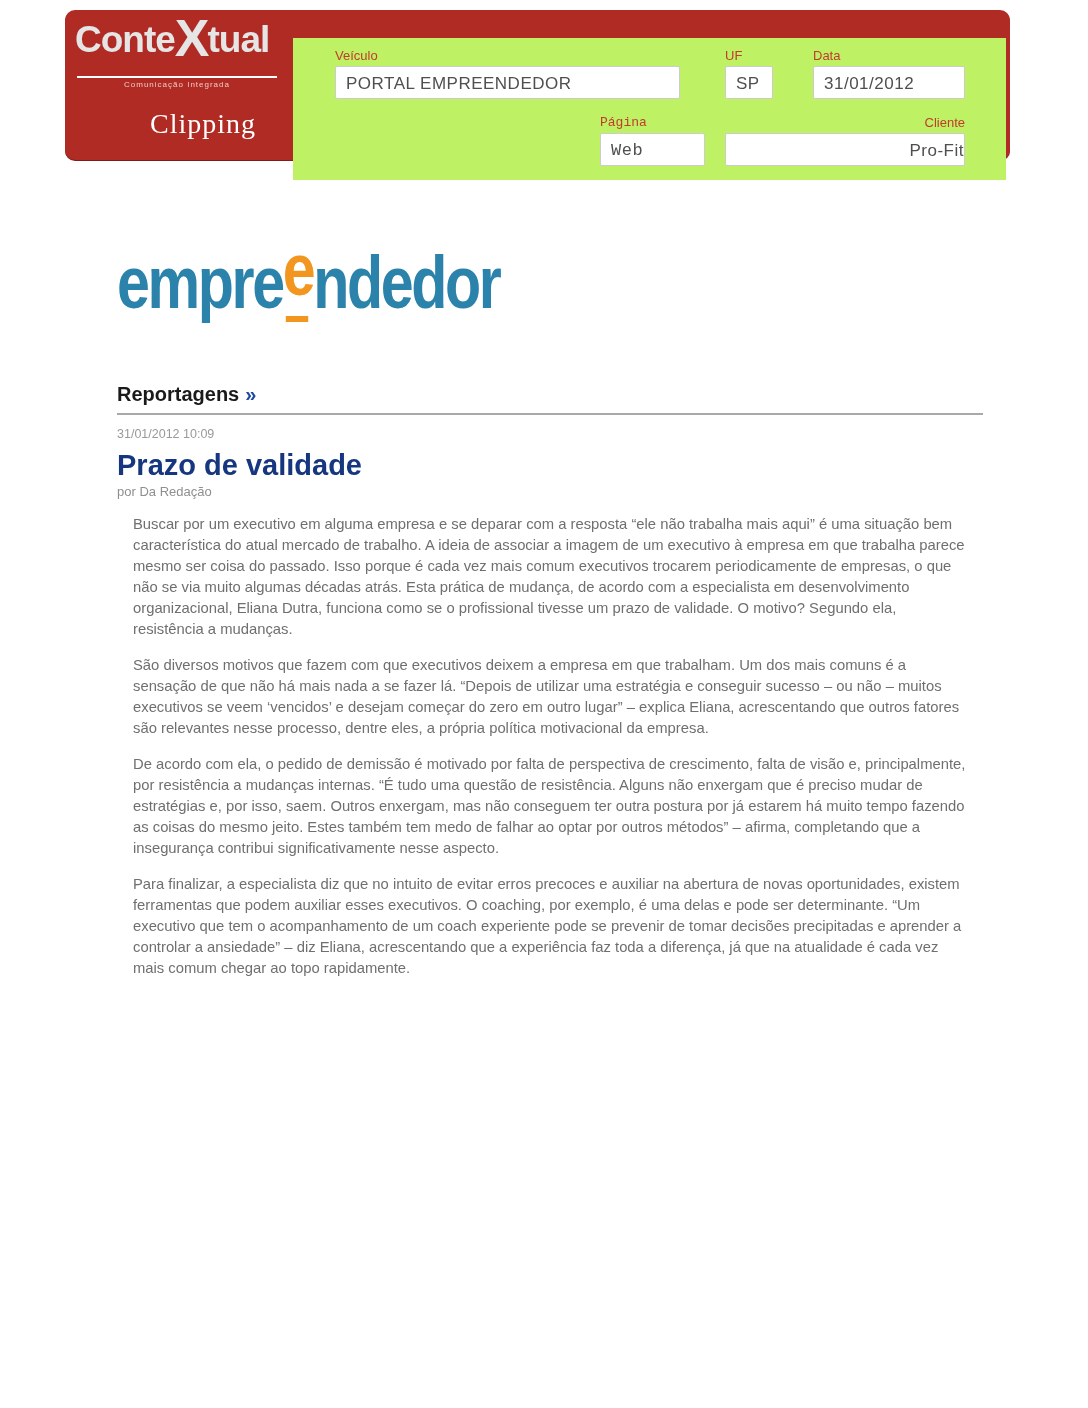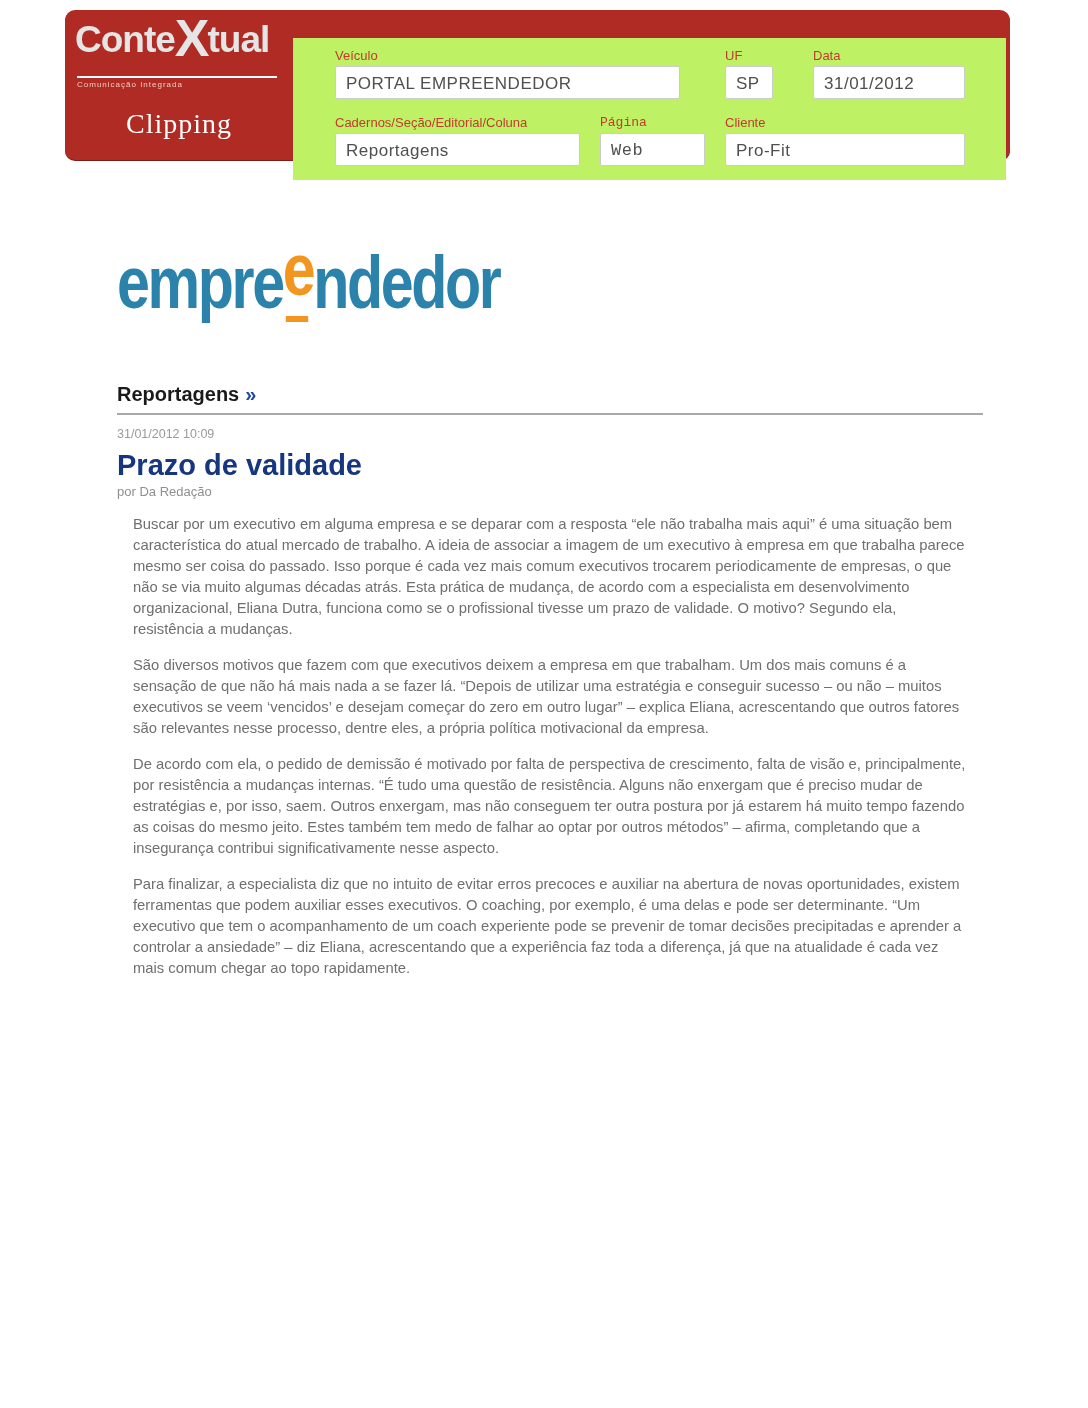--- a/index.html
+++ b/index.html
@@ -25,25 +25,25 @@
     position:absolute;left:10px;top:8px;width:208px;
     font-weight:bold;font-size:37px;letter-spacing:-1px;
     white-space:nowrap;color:#e5e5e5;line-height:40px;
   }
   .brand-logo .big-x{font-size:52px;vertical-align:-4px;letter-spacing:-2px;}
   .brand-underline{
     position:absolute;left:12px;top:66px;width:200px;height:2px;background:#ffffff;
   }
   .brand-tagline{
     position:absolute;left:12px;top:70px;width:200px;
-    font-size:8px;text-align:left;color:#f0c9c2;letter-spacing:1px;
+    font-size:8px;text-align:center;color:#f0c9c2;letter-spacing:1px;
   }
   .brand-clipping{
     position:absolute;left:0;top:98px;width:228px;text-align:center;
-    font-family:"Liberation Serif", serif;font-size:28px;letter-spacing:1px;color:#ffffff;
+    font-family:"Liberation Serif", serif;font-size:28px;letter-spacing:1px;color:#ffffff;padding-left:24px;
   }
   .form-panel{
     position:absolute;left:228px;top:4px;width:713px;height:142px;
     background:#bef264;border-radius:0;margin-top:24px;
   }
   .field{position:absolute;}
   .field .flabel{
     font-size:13px;color:#c13b2f;margin-bottom:3px;display:block;white-space:nowrap;
   }
   .field .finput{
@@ -52,21 +52,21 @@
     padding:0 0 0 10px;box-sizing:border-box;border-radius:2px;
     overflow:hidden;white-space:nowrap;
   }
   
   .f-veiculo{left:42px;top:10px;width:345px;}
   .f-uf{left:432px;top:10px;width:48px;}
   .f-data{left:520px;top:10px;width:152px;}
   
   .f-cadernos{left:42px;top:77px;width:245px;}
   .f-pagina{left:307px;top:77px;width:105px;font-family:Liberation Mono, monospace;}
-  .f-cliente{left:432px;top:77px;width:240px;}
+  .f-cliente{left:432px;top:77px;width:240px;text-align:right;}
 
   
   .article{position:absolute;left:117px;top:243px;width:866px;}
 
   .pub-logo{
     font-weight:bold;font-size:74px;letter-spacing:-3px;line-height:80px;
     color:#2b82ab;white-space:nowrap;
     transform:scaleX(.8);transform-origin:left center;
     height:86px;
   }
@@ -114,24 +114,20 @@
       <div class="finput">PORTAL EMPREENDEDOR</div>
     </div>
     <div class="field f-uf">
       <span class="flabel">UF</span>
       <div class="finput">SP</div>
     </div>
     <div class="field f-data">
       <span class="flabel">Data</span>
       <div class="finput">31/01/2012</div>
     </div>
-    <div class="field f-cadernos">
-      <span class="flabel">Cadernos/Seção/Editorial/Coluna</span>
-      <div class="finput">Reportagens</div>
-    </div>
     <div class="field f-pagina">
       <span class="flabel">Página</span>
       <div class="finput">Web</div>
     </div>
     <div class="field f-cliente">
       <span class="flabel">Cliente</span>
       <div class="finput">Pro-Fit</div>
     </div>
   </div>
 </div>

